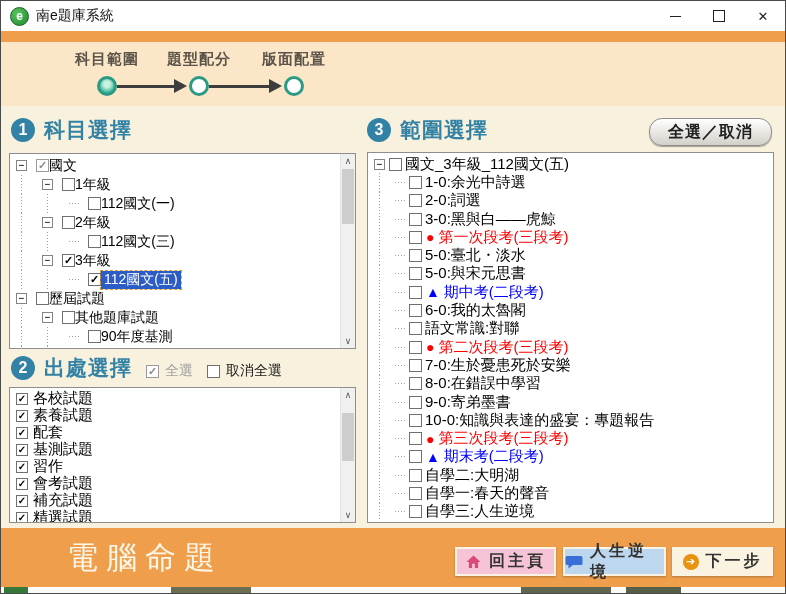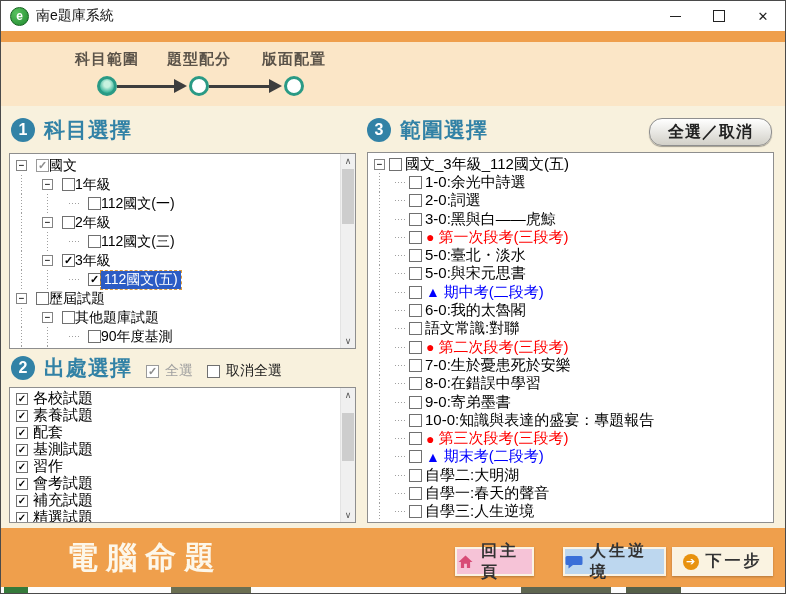--- a/index.html
+++ b/index.html
@@ -73,24 +73,24 @@
   .marker.red{color:#ff0000}.marker.blue{color:#0000ff}
   
   .litem{display:flex;align-items:center;height:17px;font-size:15px;white-space:nowrap;}
   .litem .cb{width:12px;height:12px;margin:0 5px 0 2px;font-size:10px;line-height:10px;}
   
   .pillbtn{position:absolute;left:648px;top:117px;width:121px;height:26px;border-radius:13px;
     background:linear-gradient(#ffffff,#d2d0c8);border:1px solid #8f8f8f;box-shadow:0 1px 1px rgba(0,0,0,.35);
     font-size:16px;font-weight:bold;color:#222;text-align:center;line-height:25px;letter-spacing:1px;}
   
   .footer{position:absolute;left:0;right:0;top:527px;height:59px;background:#ef9f4c;}
-  .brand{position:absolute;left:66px;top:9px;font-size:31px;font-weight:bold;color:#fdf7ea;letter-spacing:8px;}
+  .brand{position:absolute;left:66px;top:9px;font-size:31px;font-weight:normal;color:#fdf7ea;letter-spacing:8px;}
   .fbtn{position:absolute;top:19px;height:29px;box-sizing:border-box;display:flex;align-items:center;justify-content:center;gap:7px;
     border:2px solid #fbf3e4;box-shadow:0 1px 2px rgba(0,0,0,.25);font-size:16px;font-weight:bold;color:#333;letter-spacing:3px;}
-  #btnHome{left:454px;width:79px;background:#f6c3d7;}
+  #btnHome{left:454px;width:101px;background:#f6c3d7;}
   #btnHelp{left:562px;width:103px;background:#bdd7ef;}
   #btnNext{left:671px;width:101px;background:#faf3e1;}
   .circle-arrow{width:16px;height:16px;border-radius:50%;background:#e8920e;color:#fff;
     font:bold 11px/16px "DejaVu Sans",sans-serif;text-align:center;letter-spacing:0;flex:none;}
   .fbtn svg{flex:none;}
   
   .deskstrip{position:absolute;left:0;right:0;top:586px;height:6px;background:#fdfdfd;}
   .frag{position:absolute;top:0;height:6px;}
 </style>
 </head>

